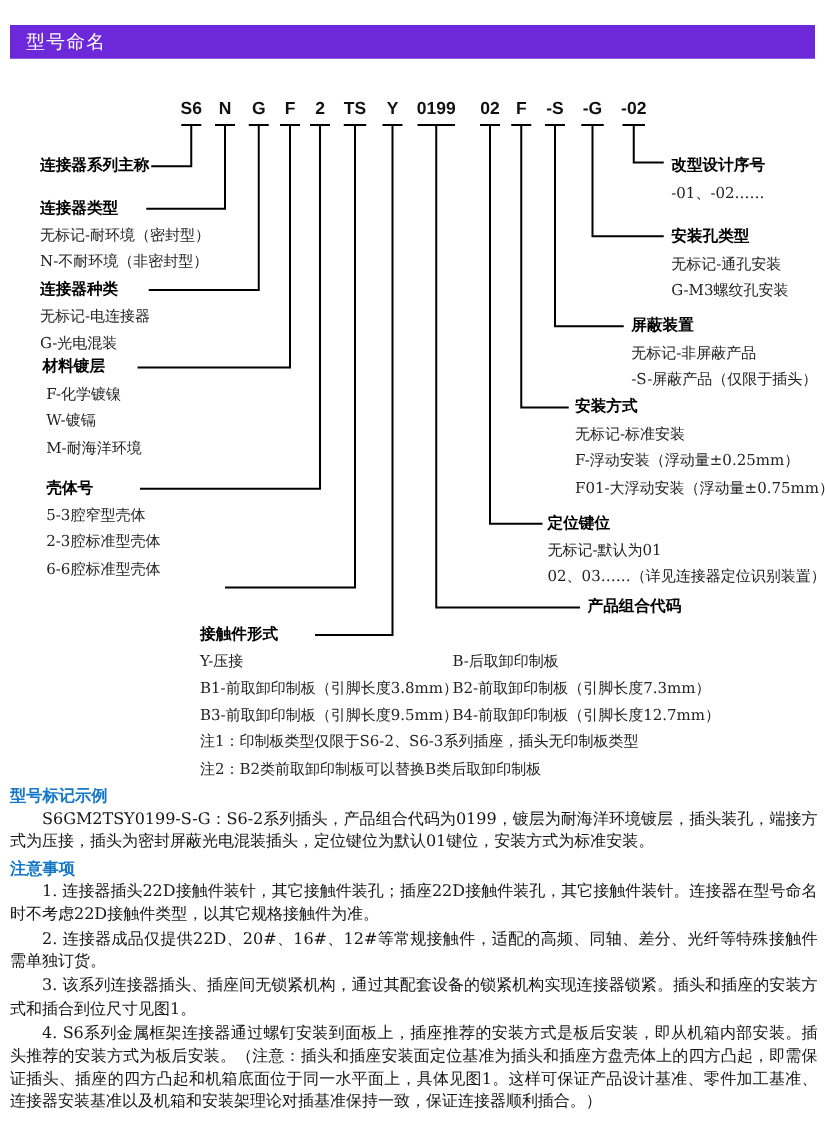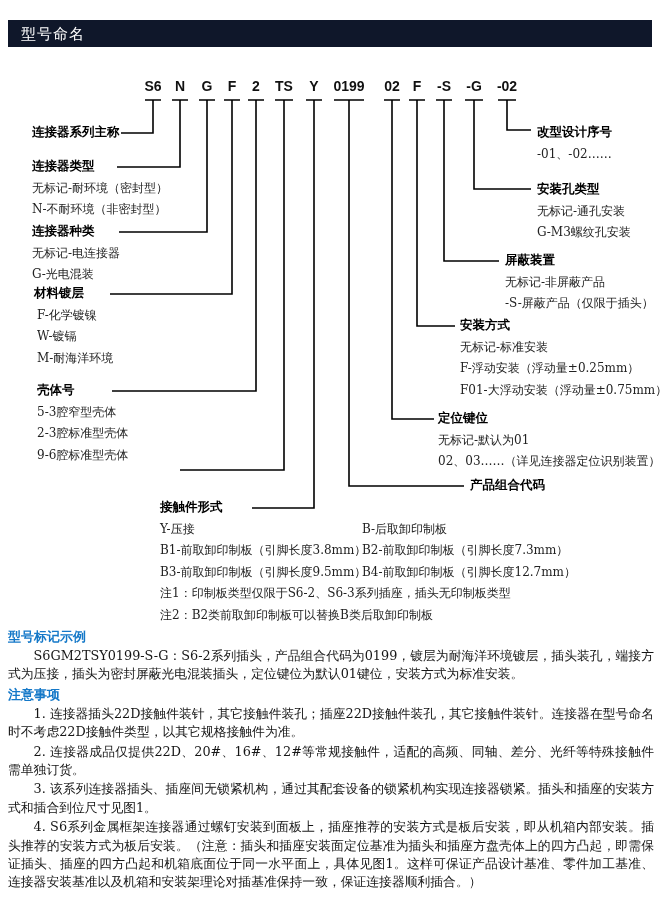--- a/index.html
+++ b/index.html
@@ -6,21 +6,21 @@
   body{
     width:660px;height:916px;overflow:hidden;position:relative;
     background:#ffffff;
     font-family:"Liberation Sans","DejaVu Sans",sans-serif;
     color:#111;
   }
   .page{position:absolute;inset:0;}
   
   .topbar{
     position:absolute;left:8px;top:20px;width:644px;height:27px;
-    background:#0f172a;color:#ffffff;font-size:15px;line-height:27px;
+    background:#6d28d9;color:#ffffff;font-size:15px;line-height:27px;
     padding-left:13px;box-sizing:border-box;letter-spacing:1px;
   }
   
   .seg{
     position:absolute;top:78px;transform:translateX(-50%);
     font-weight:bold;font-size:14px;color:#111;white-space:nowrap;
   }
   
   .lines{position:absolute;left:0;top:0;pointer-events:none;}
   
@@ -96,21 +96,21 @@
     <div class="dtitle">材料镀层</div>
     <div class="ditem" style="padding-left:3px">F-化学镀镍</div>
     <div class="ditem" style="padding-left:3px">W-镀镉</div>
     <div class="ditem" style="padding-left:3px">M-耐海洋环境</div>
   </div>
 
   <div class="dgroup" style="left:37px;top:380px">
     <div class="dtitle">壳体号</div>
     <div class="ditem">5-3腔窄型壳体</div>
     <div class="ditem">2-3腔标准型壳体</div>
-    <div class="ditem">9-6腔标准型壳体</div>
+    <div class="ditem">6-6腔标准型壳体</div>
   </div>
 
 
   <div class="dgroup" style="left:160px;top:497px">
     <div class="dtitle">接触件形式</div>
     <div class="cform-rows">
       <div class="ditem">Y-压接</div>
       <div class="ditem">B-后取卸印制板</div>
       <div class="ditem">B1-前取卸印制板（引脚长度3.8mm）</div>
       <div class="ditem">B2-前取卸印制板（引脚长度7.3mm）</div>

